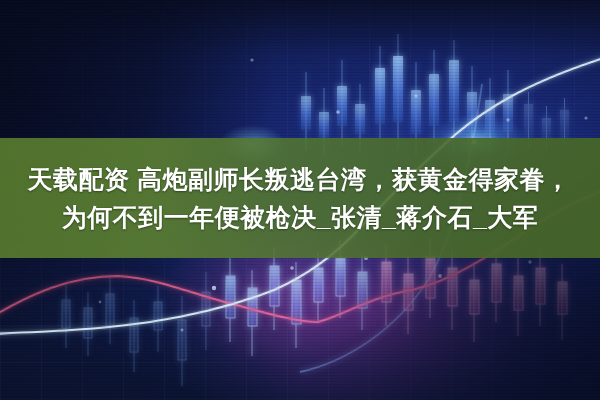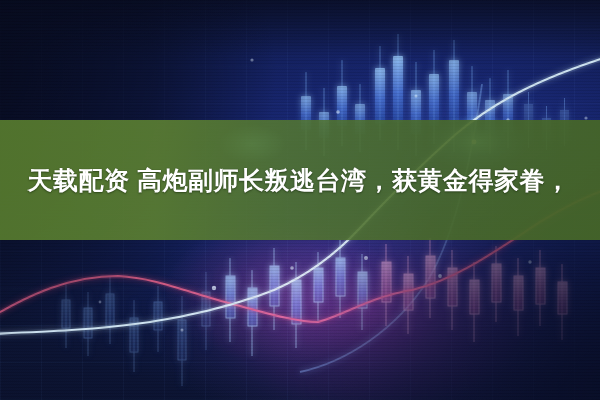--- a/index.html
+++ b/index.html
@@ -56,21 +56,21 @@
   
   .bg-scan{
     background-image:repeating-linear-gradient(0deg, rgba(0,0,0,.16) 0 1px, rgba(255,255,255,.012) 1px 3px);
     opacity:.5;
   }
 
   .chart-svg{position:absolute;inset:0;width:600px;height:400px;}
 
   
   .band{
-    position:absolute;left:0;top:120px;width:600px;height:120px;
+    position:absolute;left:0;top:138px;width:600px;height:120px;
     background:linear-gradient(90deg,
        rgba(86,122,46,.93) 0%,
        rgba(92,128,50,.90) 26%,
        rgba(84,120,48,.86) 48%,
        rgba(74,107,42,.90) 72%,
        rgba(70,102,40,.94) 100%);
     box-sizing:border-box;
     display:flex;flex-direction:column;
     align-items:center;justify-content:center;
     gap:4px;
@@ -258,15 +258,16 @@
     </g>
   </svg>
 
   <div class="layer bg-magenta"></div>
   <div class="layer bg-hotspot"></div>
   <div class="layer bg-vignette"></div>
   <div class="layer bg-scan"></div>
 
   <div class="band">
     <div class="band-line l1">天载配资  高炮副师长叛逃台湾，获黄金得家眷，</div>
+    <div class="band-line l2">为何不到一年便被枪决_张清_蒋介石_大军</div>
   </div>
 
 </div>
 
 </body></html>

